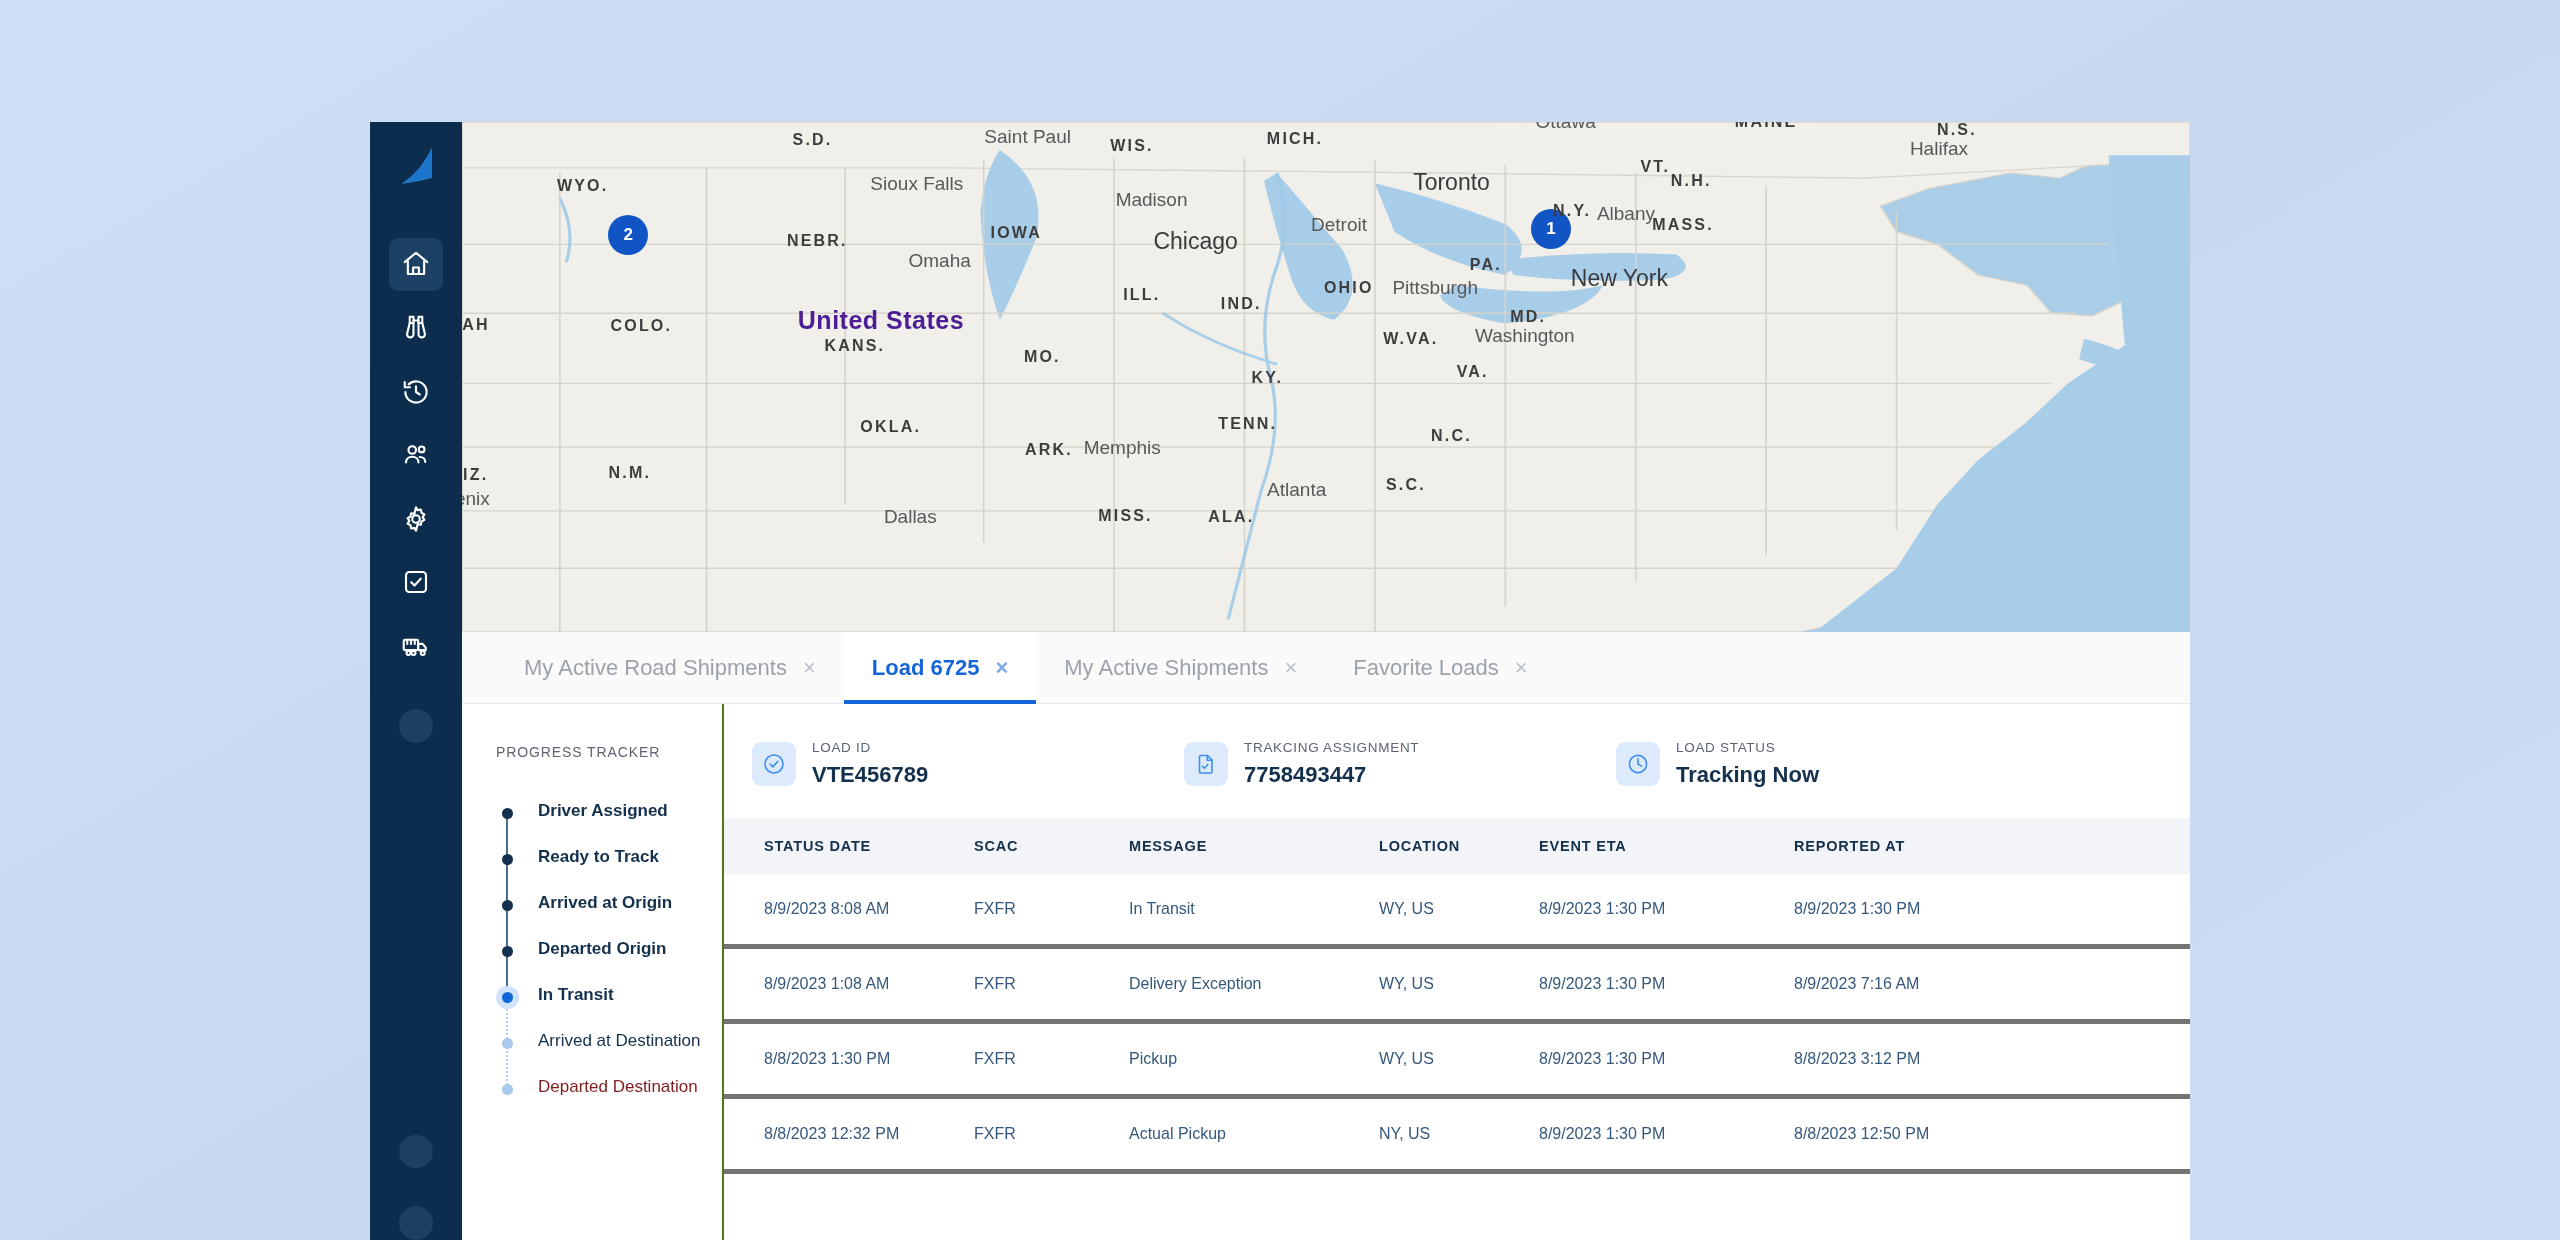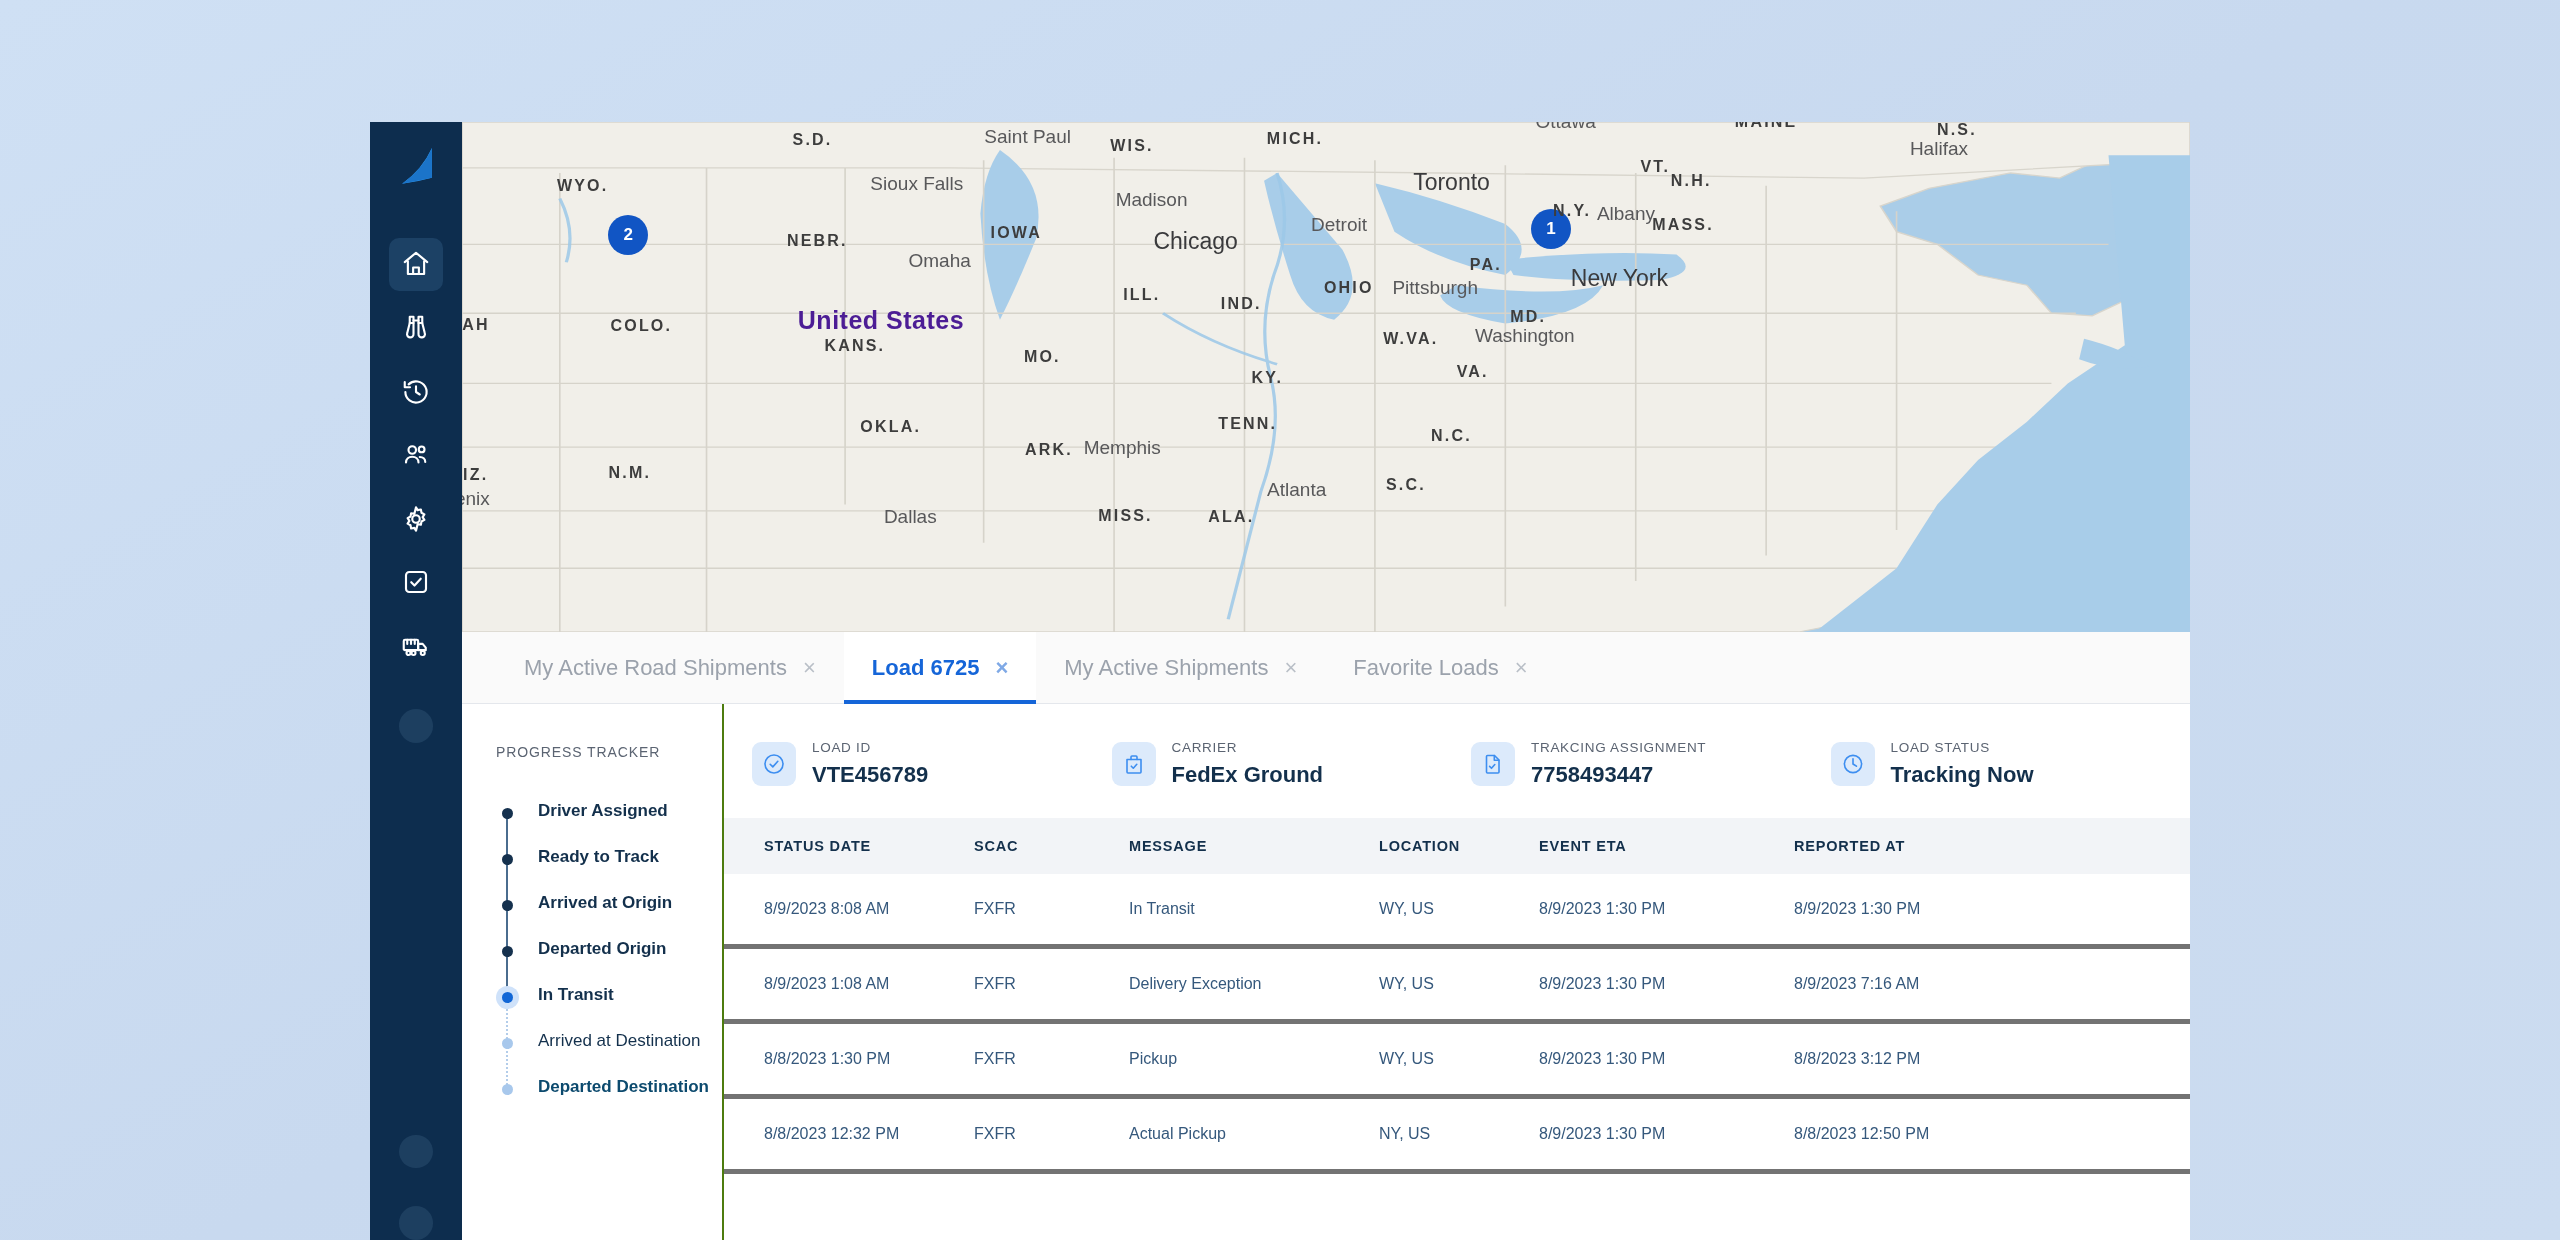--- a/index.html
+++ b/index.html
@@ -99,21 +99,21 @@
   }
   .step { display: flex; align-items: center; position: relative; height: 46px; }
   .step-marker { width: 22px; flex: 0 0 22px; display: flex; justify-content: center; position: relative; }
   .dot { width: 11px; height: 11px; border-radius: 50%; background: #15314e; margin-top: 5px; z-index: 2; position: relative; }
   .dot.current { background: #1267d6; box-shadow: 0 0 0 6px #cfe2fa; }
   .dot.future { background: #a8c8ec; }
   .line { position: absolute; left: 50%; transform: translateX(-50%); top: 14px; width: 2px; height: 46px; background: #4a6c8e; }
   .line.dotted { background: none; border-left: 2px dotted #b3cdea; width: 0; }
   .step-label { font-size: 17px; font-weight: 700; color: #13304c; margin-left: 20px; margin-top: 0px; }
   .step-label.future { font-weight: 400; color: #13304c; }
-  .step-label.faded { font-weight: 700; color: #0c4a6e; }
+  .step-label.faded { font-weight: 400; color: #7f1d1d; }
 
   
   #main { flex: 1; min-width: 0; display: flex; flex-direction: column; }
 
   
   #cards { display: flex; padding: 36px 0 30px 28px; gap: 0; }
   .card { display: flex; align-items: center; gap: 16px; width: 432px; }
   .card-ic {
     width: 44px; height: 44px; border-radius: 9px; background: #dceafb;
     display: flex; align-items: center; justify-content: center; flex: 0 0 44px;
@@ -392,33 +392,20 @@
                   </svg>
                 </div>
                 <div>
                   <div class="card-l">LOAD ID</div>
                   <div class="card-v">VTE456789</div>
                 </div>
               </div>
               <div class="card">
                 <div class="card-ic">
                   <svg viewBox="0 0 24 24">
-                    <path d="M5 7.5h14v12.5a1 1 0 0 1-1 1H6a1 1 0 0 1-1-1z"></path>
-                    <path d="M9 7.5V5a1 1 0 0 1 1-1h4a1 1 0 0 1 1 1v2.5"></path>
-                    <path d="M9.3 14.2l2 2 3.5-3.9"></path>
-                  </svg>
-                </div>
-                <div>
-                  <div class="card-l">CARRIER</div>
-                  <div class="card-v">FedEx Ground</div>
-                </div>
-              </div>
-              <div class="card">
-                <div class="card-ic">
-                  <svg viewBox="0 0 24 24">
                     <path d="M6.5 3.5h7l4.5 4.5v12a1 1 0 0 1-1 1h-10.5a1 1 0 0 1-1-1v-15.5a1 1 0 0 1 1-1z"></path>
                     <path d="M13.3 3.6v4.6h4.5"></path>
                     <path d="M8.6 14.4l1.9 1.9 3.3-3.8"></path>
                   </svg>
                 </div>
                 <div>
                   <div class="card-l">TRAKCING ASSIGNMENT</div>
                   <div class="card-v">7758493447</div>
                 </div>
               </div>

